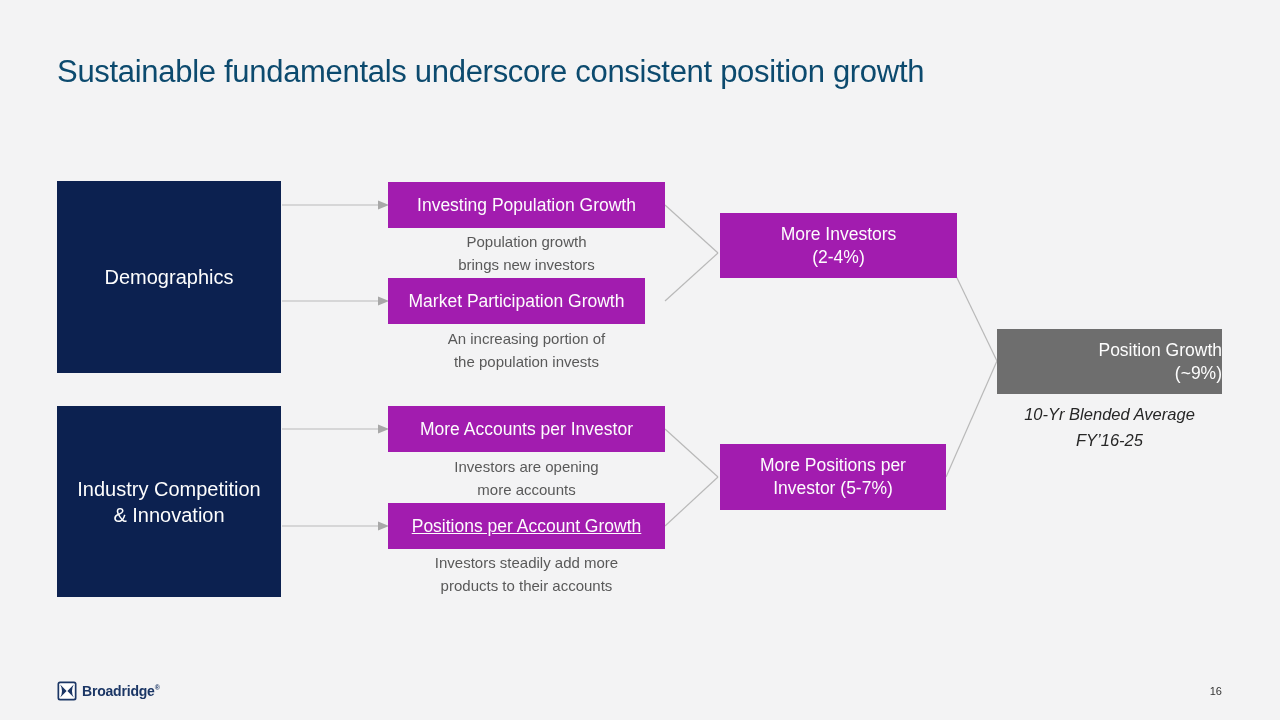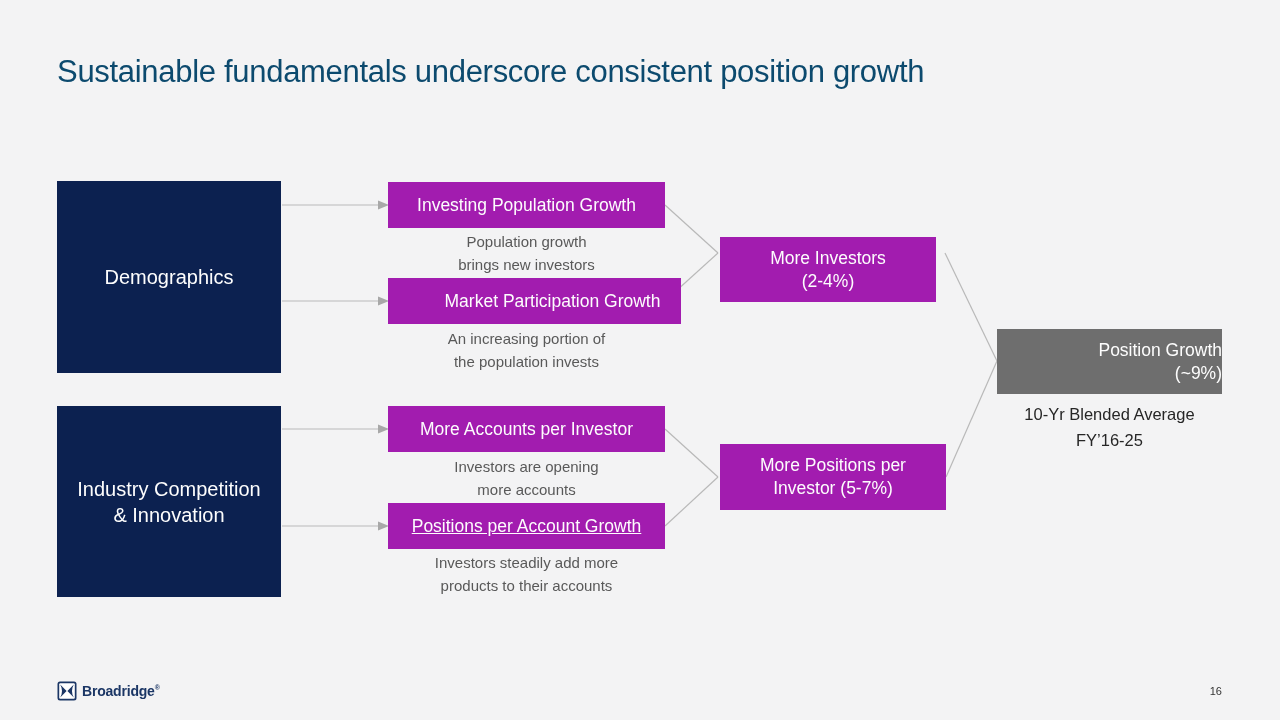--- a/index.html
+++ b/index.html
@@ -100,21 +100,21 @@
   </div>
 
   <div class="box box-blue" style="left:388px; top:182px; width:277px; height:46px;">
     <div>Investing Population Growth</div>
   </div>
   <div class="caption" style="left:388px; top:231px; width:277px;">
     <div>Population growth</div>
     <div>brings new investors</div>
   </div>
 
-  <div class="box box-blue" style="left:388px; top:278px; width:257px; height:46px;padding-left:36px;">
+  <div class="box box-blue" style="left:388px; top:278px; width:257px; height:46px;">
     <div>Market Participation Growth</div>
   </div>
   <div class="caption" style="left:388px; top:328px; width:277px;">
     <div>An increasing portion of</div>
     <div>the population invests</div>
   </div>
 
   <div class="box box-blue" style="left:388px; top:406px; width:277px; height:46px;">
     <div>More Accounts per Investor</div>
   </div>
@@ -124,35 +124,35 @@
   </div>
 
   <div class="box box-blue" style="left:388px; top:503px; width:277px; height:46px;text-decoration:underline;">
     <div>Positions per Account Growth</div>
   </div>
   <div class="caption" style="left:388px; top:552px; width:277px;">
     <div>Investors steadily add more</div>
     <div>products to their accounts</div>
   </div>
 
-  <div class="box box-blue" style="left:720px; top:237px; width:216px; height:65px;">
+  <div class="box box-blue" style="left:720px; top:213px; width:237px; height:65px;">
     <div>More Investors</div>
     <div>(2-4%)</div>
   </div>
 
   <div class="box box-blue" style="left:720px; top:444px; width:226px; height:66px;">
     <div>More Positions per</div>
     <div>Investor (5-7%)</div>
   </div>
 
   <div class="box box-gray" style="left:997px; top:329px; width:225px; height:65px;">
     <div>Position Growth</div>
     <div>(~9%)</div>
   </div>
-  <div class="result-caption" style="left:997px; top:402px; width:225px;">
+  <div class="result-caption" style="left:997px; top:402px; width:225px;font-style:italic;">
     <div>10-Yr Blended Average</div>
     <div>FY’16-25</div>
   </div>
 
   <div class="logo">
     <svg width="20" height="20" viewBox="0 0 20 20">
       <rect x="0.5" y="0.5" width="19" height="19" rx="2.5" fill="#1b3665"></rect>
       <rect x="2.2" y="2.2" width="15.6" height="15.6" rx="1" fill="#ffffff"></rect>
       <path d="M3.2,3.4 C5.6,7.7 5.6,12.3 3.2,16.6 L9.6,10 Z" fill="#1b3665"></path>
       <path d="M16.8,3.4 C14.4,7.7 14.4,12.3 16.8,16.6 L10.4,10 Z" fill="#1b3665"></path>

